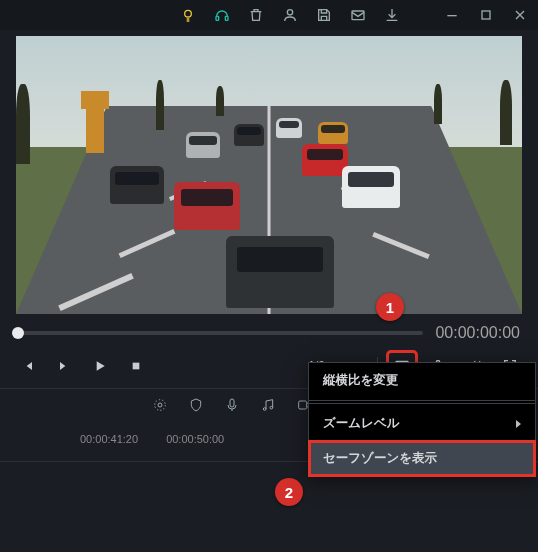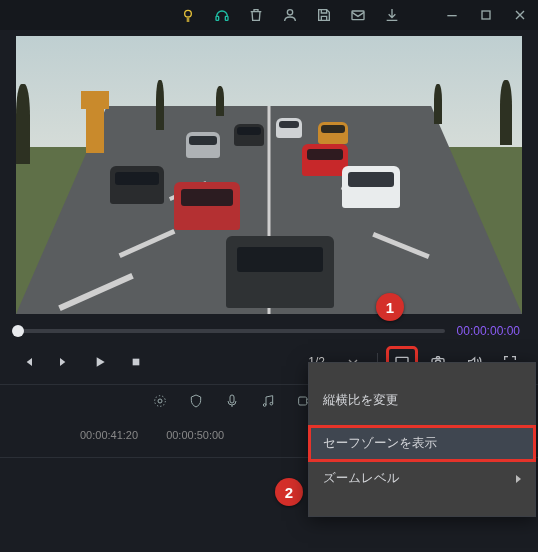--- a/index.html
+++ b/index.html
@@ -75,22 +75,22 @@
 }
 .progress-bar .thumb {
   position:absolute;
   left:0; top:50%;
   width:12px; height:12px;
   background:#e8eaed;
   border-radius:50%;
   transform: translate(-50%,-50%);
 }
 .time-label {
-  font-size: 12px;
-  color:#8b5cf6;
+  font-size: 16px;
+  color:#a3a3a3;
   font-variant-numeric: tabular-nums;
 }
 .controls-row {
   display:flex;
   align-items:center;
   padding: 4px 14px 8px 14px;
   gap: 8px;
 }
 .ctl-btn {
   width: 28px; height: 28px;
@@ -140,26 +140,27 @@
   font-weight:700;
   font-size:15px;
   box-shadow:0 1px 3px rgba(0,0,0,.5);
 }
 
 .context-menu {
   position:absolute;
   top: 362px;
   left: 308px;
   width: 228px;
-  background:#404040;
+  background:#000000;
   border:1px solid #3c3f45;
   box-shadow: 0 4px 18px rgba(0,0,0,.5);
-  padding: 20px 0;
+  padding: 0 0;
   font-size: 12.5px;
   color:#d4d6da;
+  font-weight:bold;
 }
 .menu-item {
   padding: 9px 14px;
   display:flex;
   align-items:center;
   justify-content:space-between;
 }
 .menu-item:hover, .menu-item.hl { background:#3f4650; }
 .menu-sep { height:1px; background:#3c3f45; margin: 2px 0; }
 .menu-item.red-hl {
@@ -366,20 +367,20 @@
 
 <div class="callout" style="top:293px;left:376px;">1</div>
 <div class="callout" style="top:478px;left:275px;">2</div>
 
 <div class="context-menu">
   <div class="menu-item">
     <span>縦横比を変更</span>
   </div>
   <div class="menu-sep"></div>
   <div class="menu-sep"></div>
-  <div class="menu-item hl red-hl">
-    <span>セーフゾーンを表示</span>
-  </div>
   <div class="menu-item">
     <span>ズームレベル</span>
     <span class="sub-arrow"></span>
   </div>
+  <div class="menu-item hl red-hl">
+    <span>セーフゾーンを表示</span>
+  </div>
 </div>
 
 </body></html>

